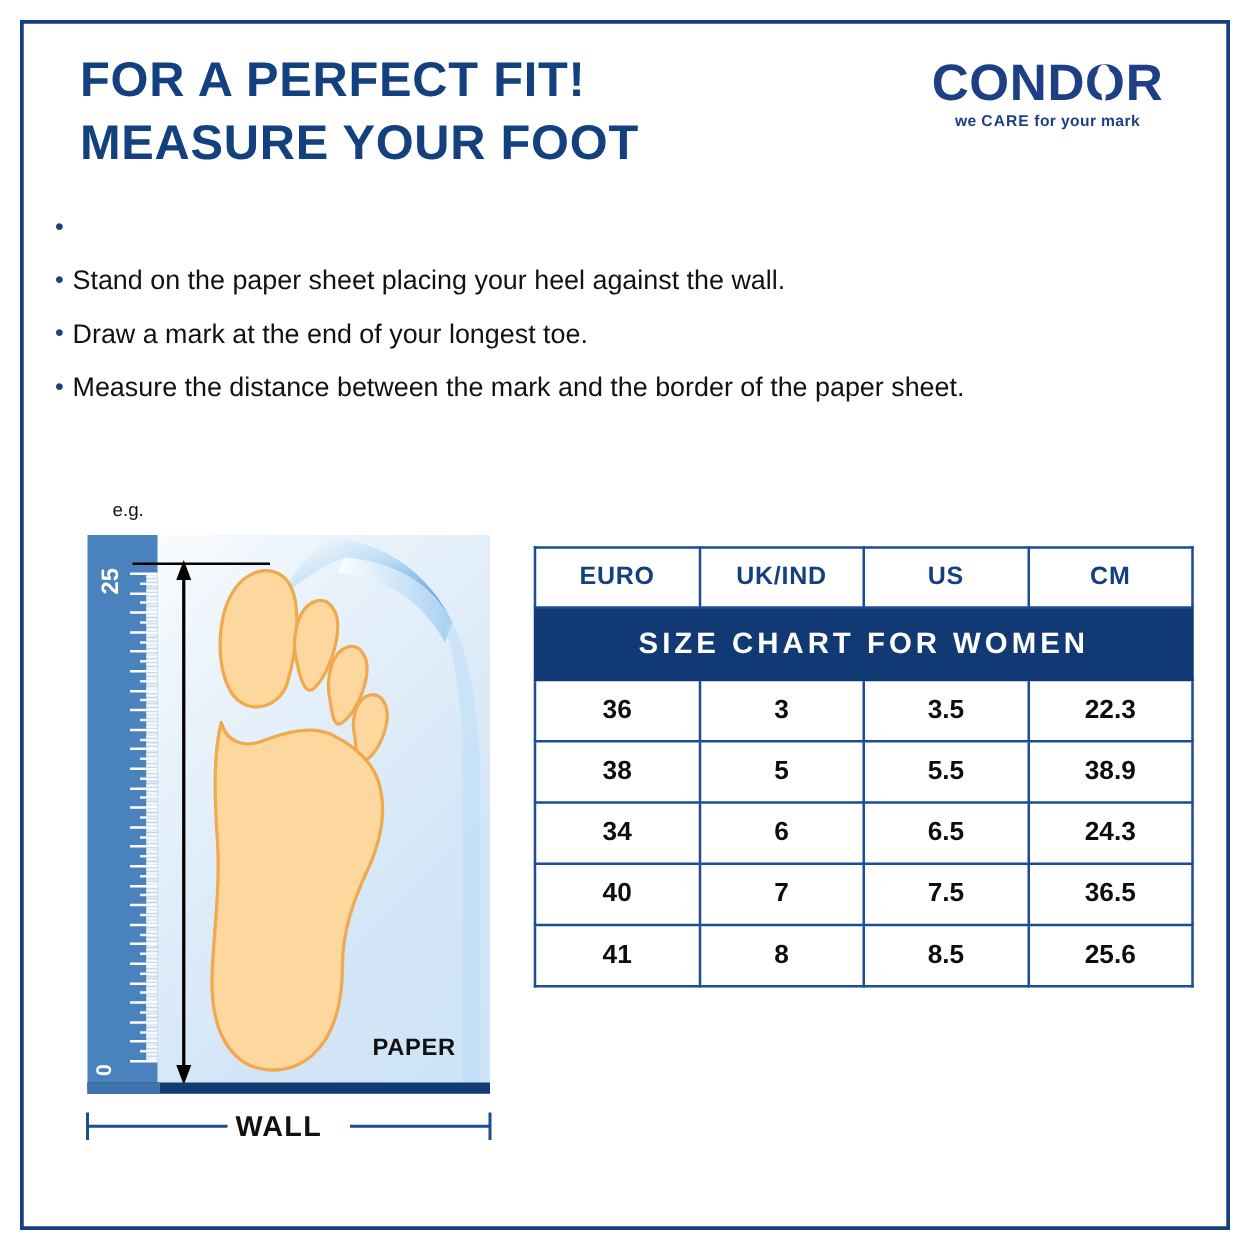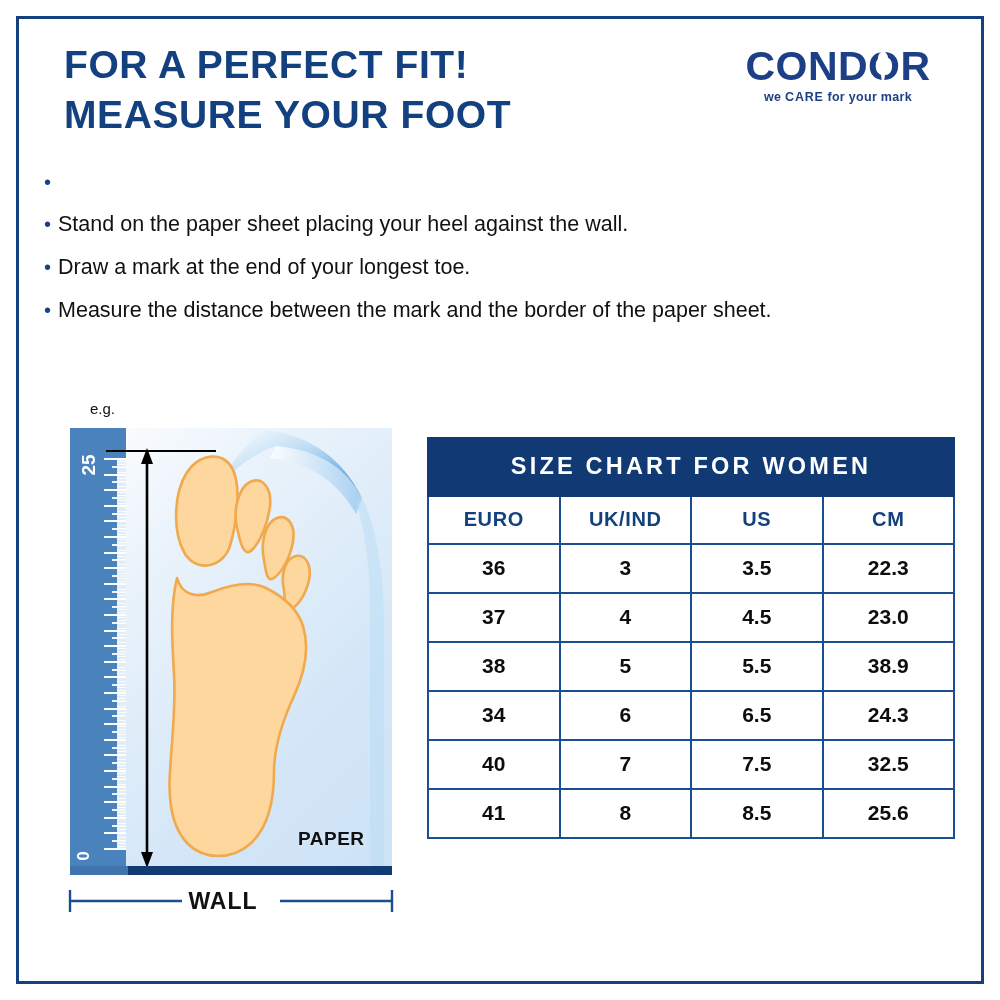--- a/index.html
+++ b/index.html
@@ -640,59 +640,53 @@
       <line x1="2" y1="17" x2="114" y2="17" stroke="#1b4d91" stroke-width="2.4"></line>
       <line x1="212" y1="17" x2="324" y2="17" stroke="#1b4d91" stroke-width="2.4"></line>
     </svg>
     <div id="wall-label">WALL</div>
   </div>
 
   <div id="table-wrap">
     <table class="size-chart">
       <thead>
         <tr>
-          <th class="title-cell" colspan="4">SIZE CHART FOR WOMEN</th>
-        </tr>
-        <tr>
           <th class="col-head">EURO</th>
           <th class="col-head">UK/IND</th>
           <th class="col-head">US</th>
           <th class="col-head">CM</th>
+        </tr>
+        <tr>
+          <th class="title-cell" colspan="4">SIZE CHART FOR WOMEN</th>
         </tr>
       </thead>
       <tbody>
         <tr>
           <td>36</td>
           <td>3</td>
           <td>3.5</td>
           <td>22.3</td>
-        </tr>
-        <tr>
-          <td>37</td>
-          <td>4</td>
-          <td>4.5</td>
-          <td>23.0</td>
         </tr>
         <tr>
           <td>38</td>
           <td>5</td>
           <td>5.5</td>
           <td>38.9</td>
         </tr>
         <tr>
           <td>34</td>
           <td>6</td>
           <td>6.5</td>
           <td>24.3</td>
         </tr>
         <tr>
           <td>40</td>
           <td>7</td>
           <td>7.5</td>
-          <td>32.5</td>
+          <td>36.5</td>
         </tr>
         <tr>
           <td>41</td>
           <td>8</td>
           <td>8.5</td>
           <td>25.6</td>
         </tr>
       </tbody>
     </table>
   </div>

